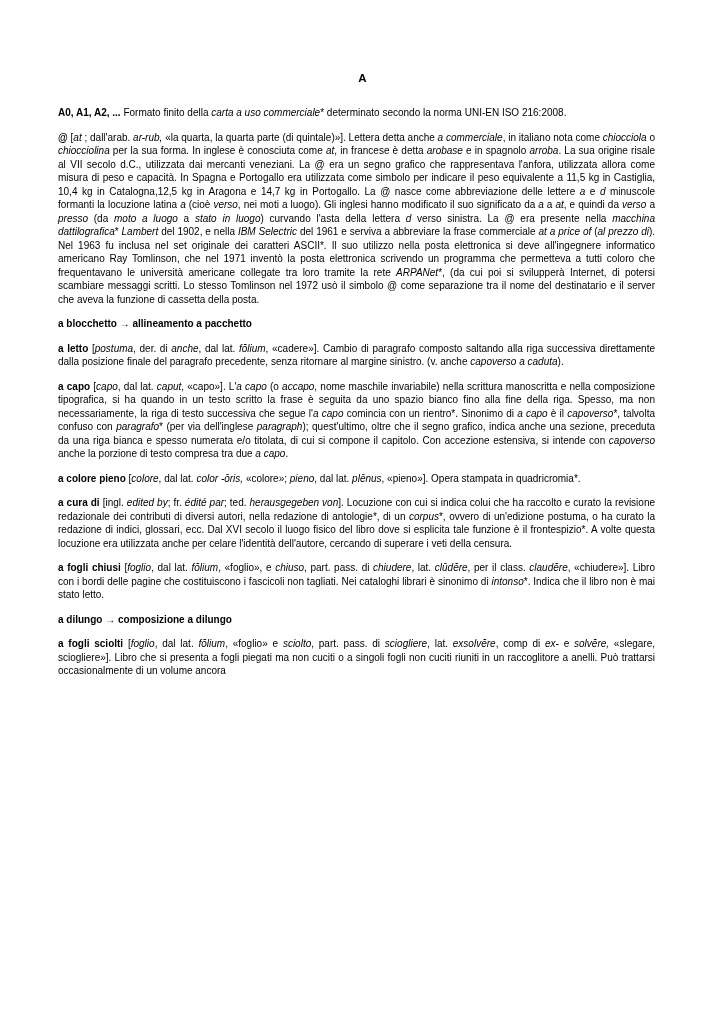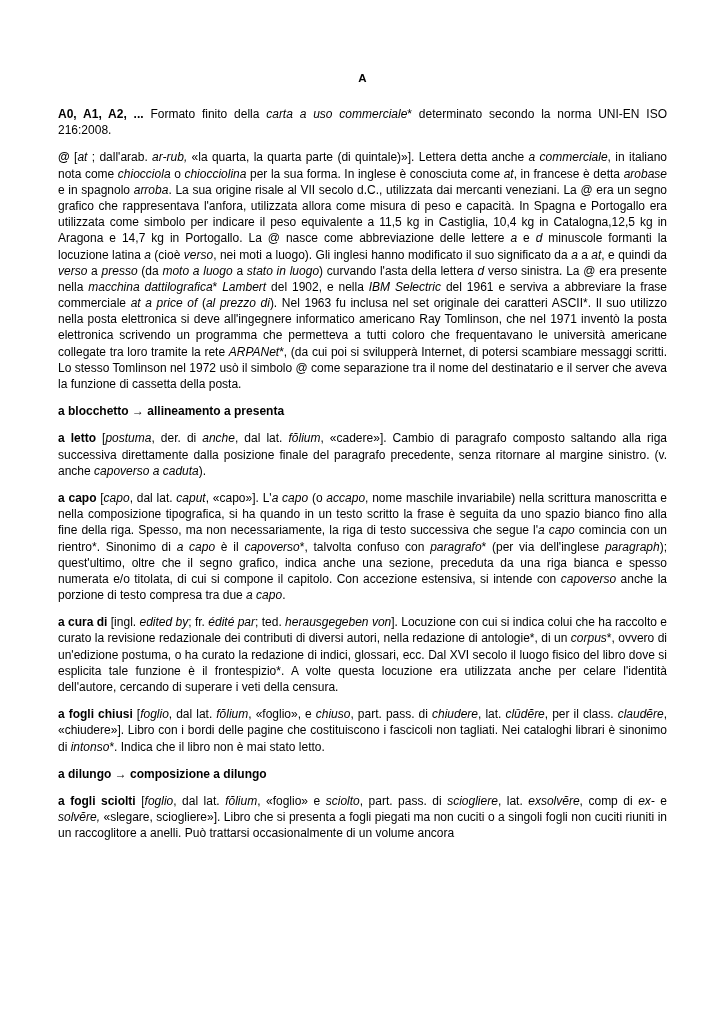--- a/index.html
+++ b/index.html
@@ -21,41 +21,42 @@
     background: #ffffff;
   }
   .letter-heading {
     text-align: center;
     font-size: 11.5px;
     font-weight: bold;
     margin: 0 0 22px 0;
     letter-spacing: 0.2px;
   }
   .entry {
-    font-size: 12px;
+    font-size: 10px;
     line-height: 1.35;
     text-align: justify;
-    margin: 0 0 11px 0;
+    margin: 0 12px 11px 0;
     hyphens: none;
   }
   b, .b { font-weight: bold; }
   i, .i { font-style: italic; }
 </style>
 </head>
 <body>
 
 <div class="page">
 
   <div class="letter-heading">A</div>
 
   <div id="entries">
       <p class="entry"><b>A0, A1, A2, ...</b> Formato finito della <i>carta a uso commerciale</i>* determinato secondo la norma UNI-EN ISO 216:2008.</p>
       <p class="entry"><b>@</b> [<i>at</i> ; dall'arab. <i>ar-rub,</i> «la quarta, la quarta parte (di quintale)»]. Lettera detta anche <i>a commerciale</i>, in italiano nota come <i>chiocciola</i> o <i>chiocciolina</i> per la sua forma. In inglese è conosciuta come <i>at</i>, in francese è detta <i>arobase</i> e in spagnolo <i>arroba</i>. La sua origine risale al VII secolo d.C., utilizzata dai mercanti veneziani. La @ era un segno grafico che rappresentava l'anfora, utilizzata allora come misura di peso e capacità. In Spagna e Portogallo era utilizzata come simbolo per indicare il peso equivalente a 11,5 kg in Castiglia, 10,4 kg in Catalogna,12,5 kg in Aragona e 14,7 kg in Portogallo. La @ nasce come abbreviazione delle lettere <i>a</i> e <i>d</i> minuscole formanti la locuzione latina <i>a</i> (cioè <i>verso</i>, nei moti a luogo). Gli inglesi hanno modificato il suo significato da <i>a</i> a <i>at</i>, e quindi da <i>verso</i> a <i>presso</i> (da <i>moto a luogo</i> a <i>stato in luogo</i>) curvando l'asta della lettera <i>d</i> verso sinistra. La @ era presente nella <i>macchina dattilografica</i>* <i>Lambert</i> del 1902, e nella <i>IBM Selectric</i> del 1961 e serviva a abbreviare la frase commerciale <i>at a price of</i> (<i>al prezzo di</i>). Nel 1963 fu inclusa nel set originale dei caratteri ASCII*. Il suo utilizzo nella posta elettronica si deve all'ingegnere informatico americano Ray Tomlinson, che nel 1971 inventò la posta elettronica scrivendo un programma che permetteva a tutti coloro che frequentavano le università americane collegate tra loro tramite la rete <i>ARPANet</i>*, (da cui poi si svilupperà Internet, di potersi scambiare messaggi scritti. Lo stesso Tomlinson nel 1972 usò il simbolo @ come separazione tra il nome del destinatario e il server che aveva la funzione di cassetta della posta.</p>
-      <p class="entry"><b>a blocchetto → allineamento a presenta</b></p>
+      <p class="entry"><b>a blocchetto → allineamento a pacchetto</b></p>
       <p class="entry"><b>a letto</b> [<i>postuma</i>, der. di <i>anche</i>, dal lat. <i>fŏlium</i>, «cadere»]. Cambio di paragrafo composto saltando alla riga successiva direttamente dalla posizione finale del paragrafo precedente, senza ritornare al margine sinistro. (v. anche <i>capoverso a caduta</i>).</p>
       <p class="entry"><b>a capo</b> [<i>capo</i>, dal lat. <i>caput</i>, «capo»]. L'<i>a capo</i> (o <i>accapo</i>, nome maschile invariabile) nella scrittura manoscritta e nella composizione tipografica, si ha quando in un testo scritto la frase è seguita da uno spazio bianco fino alla fine della riga. Spesso, ma non necessariamente, la riga di testo successiva che segue l'<i>a capo</i> comincia con un rientro*. Sinonimo di <i>a capo</i> è il <i>capoverso</i>*, talvolta confuso con <i>paragrafo</i>* (per via dell'inglese <i>paragraph</i>); quest'ultimo, oltre che il segno grafico, indica anche una sezione, preceduta da una riga bianca e spesso numerata e/o titolata, di cui si compone il capitolo. Con accezione estensiva, si intende con <i>capoverso</i> anche la porzione di testo compresa tra due <i>a capo</i>.</p>
+      <p class="entry"><b>a colore pieno</b> [<i>colore</i>, dal lat. <i>color -ōris,</i> «colore»; <i>pieno</i>, dal lat. <i>plēnus</i>, «pieno»]. Opera stampata in quadricromia*.</p>
       <p class="entry"><b>a cura di</b> [ingl. <i>edited by</i>; fr. <i>édité par</i>; ted. <i>herausgegeben von</i>]. Locuzione con cui si indica colui che ha raccolto e curato la revisione redazionale dei contributi di diversi autori, nella redazione di antologie*, di un <i>corpus</i>*, ovvero di un'edizione postuma, o ha curato la redazione di indici, glossari, ecc. Dal XVI secolo il luogo fisico del libro dove si esplicita tale funzione è il frontespizio*. A volte questa locuzione era utilizzata anche per celare l'identità dell'autore, cercando di superare i veti della censura.</p>
       <p class="entry"><b>a fogli chiusi</b> [<i>foglio</i>, dal lat. <i>fŏlium</i>, «foglio», e <i>chiuso</i>, part. pass. di <i>chiudere</i>, lat. <i>clūdĕre</i>, per il class. <i>claudĕre</i>, «chiudere»]. Libro con i bordi delle pagine che costituiscono i fascicoli non tagliati. Nei cataloghi librari è sinonimo di <i>intonso</i>*. Indica che il libro non è mai stato letto.</p>
       <p class="entry"><b>a dilungo → composizione a dilungo</b></p>
       <p class="entry"><b>a fogli sciolti</b> [<i>foglio</i>, dal lat. <i>fŏlium</i>, «foglio» e <i>sciolto</i>, part. pass. di <i>sciogliere</i>, lat. <i>exsolvĕre</i>, comp di <i>ex-</i> e <i>solvĕre,</i> «slegare, sciogliere»]. Libro che si presenta a fogli piegati ma non cuciti o a singoli fogli non cuciti riuniti in un raccoglitore a anelli. Può trattarsi occasionalmente di un volume ancora</p>
     </div>
 
 </div>
 
 </body></html>

